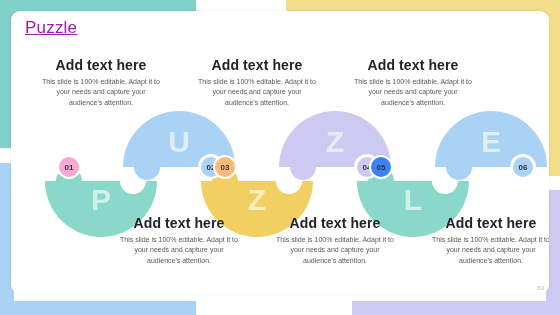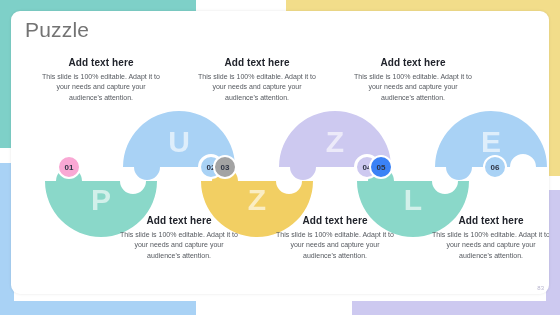--- a/index.html
+++ b/index.html
@@ -44,23 +44,24 @@
     background: #ffffff;
     border-radius: 9px;
     box-shadow: 0 0 3px rgba(0,0,0,0.10);
     overflow: hidden;
   }
 
   .title {
     position: absolute;
     left: 14px;
     top: 7px;
-    font-size: 21px;
-    color: #737373;
+    font-size: 17px;
+    color: #a21caf;
     letter-spacing: 0.2px;
+    text-decoration: underline;
   }
 
   
   .stage {
     position: absolute;
     left: 0;
     top: 0;
     width: 538px;
     height: 283px;
   }
@@ -103,21 +104,21 @@
   }
 
   
   .txt {
     position: absolute;
     width: 124px;
     text-align: center;
     z-index: 8;
   }
   .txt-head {
-    font-size: 10px;
+    font-size: 14px;
     font-weight: bold;
     color: #20232b;
     margin-bottom: 4px;
     letter-spacing: 0.1px;
   }
   .txt-body {
     font-size: 7px;
     line-height: 1.48;
     color: #55595f;
   }
@@ -171,21 +172,21 @@
         <div class="txt" style="left: 106px; top: 204px;">
           <div class="txt-head">Add text here</div>
           <div class="txt-body">This slide is 100% editable. Adapt it to your needs and capture your audience's attention.</div>
         </div>
         <div class="piece down" style="left: 190px; top: 156px;">
           <svg width="112" height="71" viewBox="0 -14 112 71">
             <path d="M 0,0 L 11,0 A 13,13 0 0 1 37,0 L 75,0 A 13,13 0 0 0 101,0 L 112,0 A 56,56 0 0 1 0,0 Z" fill="#f2cf63"></path>
           </svg>
           <div class="piece-letter">Z</div>
         </div>
-        <div class="badge" style="background: #a3a3a3; left: 202px; top: 144px;">03</div>
+        <div class="badge" style="background: #fdba74; left: 202px; top: 144px;">03</div>
         <div class="txt" style="left: 184px; top: 46px;">
           <div class="txt-head">Add text here</div>
           <div class="txt-body">This slide is 100% editable. Adapt it to your needs and capture your audience's attention.</div>
         </div>
         <div class="piece up" style="left: 268px; top: 100px;">
           <svg width="112" height="71" viewBox="0 0 112 71">
             <path d="M 0,56 L 11,56 A 13,13 0 0 0 37,56 L 75,56 A 13,13 0 0 1 101,56 L 112,56 A 56,56 0 0 0 0,56 Z" fill="#cdc9f0"></path>
           </svg>
           <div class="piece-letter">Z</div>
         </div>
@@ -204,21 +205,21 @@
         <div class="txt" style="left: 340px; top: 46px;">
           <div class="txt-head">Add text here</div>
           <div class="txt-body">This slide is 100% editable. Adapt it to your needs and capture your audience's attention.</div>
         </div>
         <div class="piece up" style="left: 424px; top: 100px;">
           <svg width="112" height="71" viewBox="0 0 112 71">
             <path d="M 0,56 L 11,56 A 13,13 0 0 0 37,56 L 75,56 A 13,13 0 0 1 101,56 L 112,56 A 56,56 0 0 0 0,56 Z" fill="#a9d2f5"></path>
           </svg>
           <div class="piece-letter">E</div>
         </div>
-        <div class="badge" style="background: rgb(169, 210, 245); left: 472px; top: 144px; text-align: right;">06</div>
+        <div class="badge" style="background: rgb(169, 210, 245); left: 500px; top: 144px; text-align: right;">06</div>
         <div class="txt" style="left: 418px; top: 204px;">
           <div class="txt-head">Add text here</div>
           <div class="txt-body">This slide is 100% editable. Adapt it to your needs and capture your audience's attention.</div>
         </div>
       </div>
 
     <div class="page-num">83</div>
   </div>
 </div>
 

